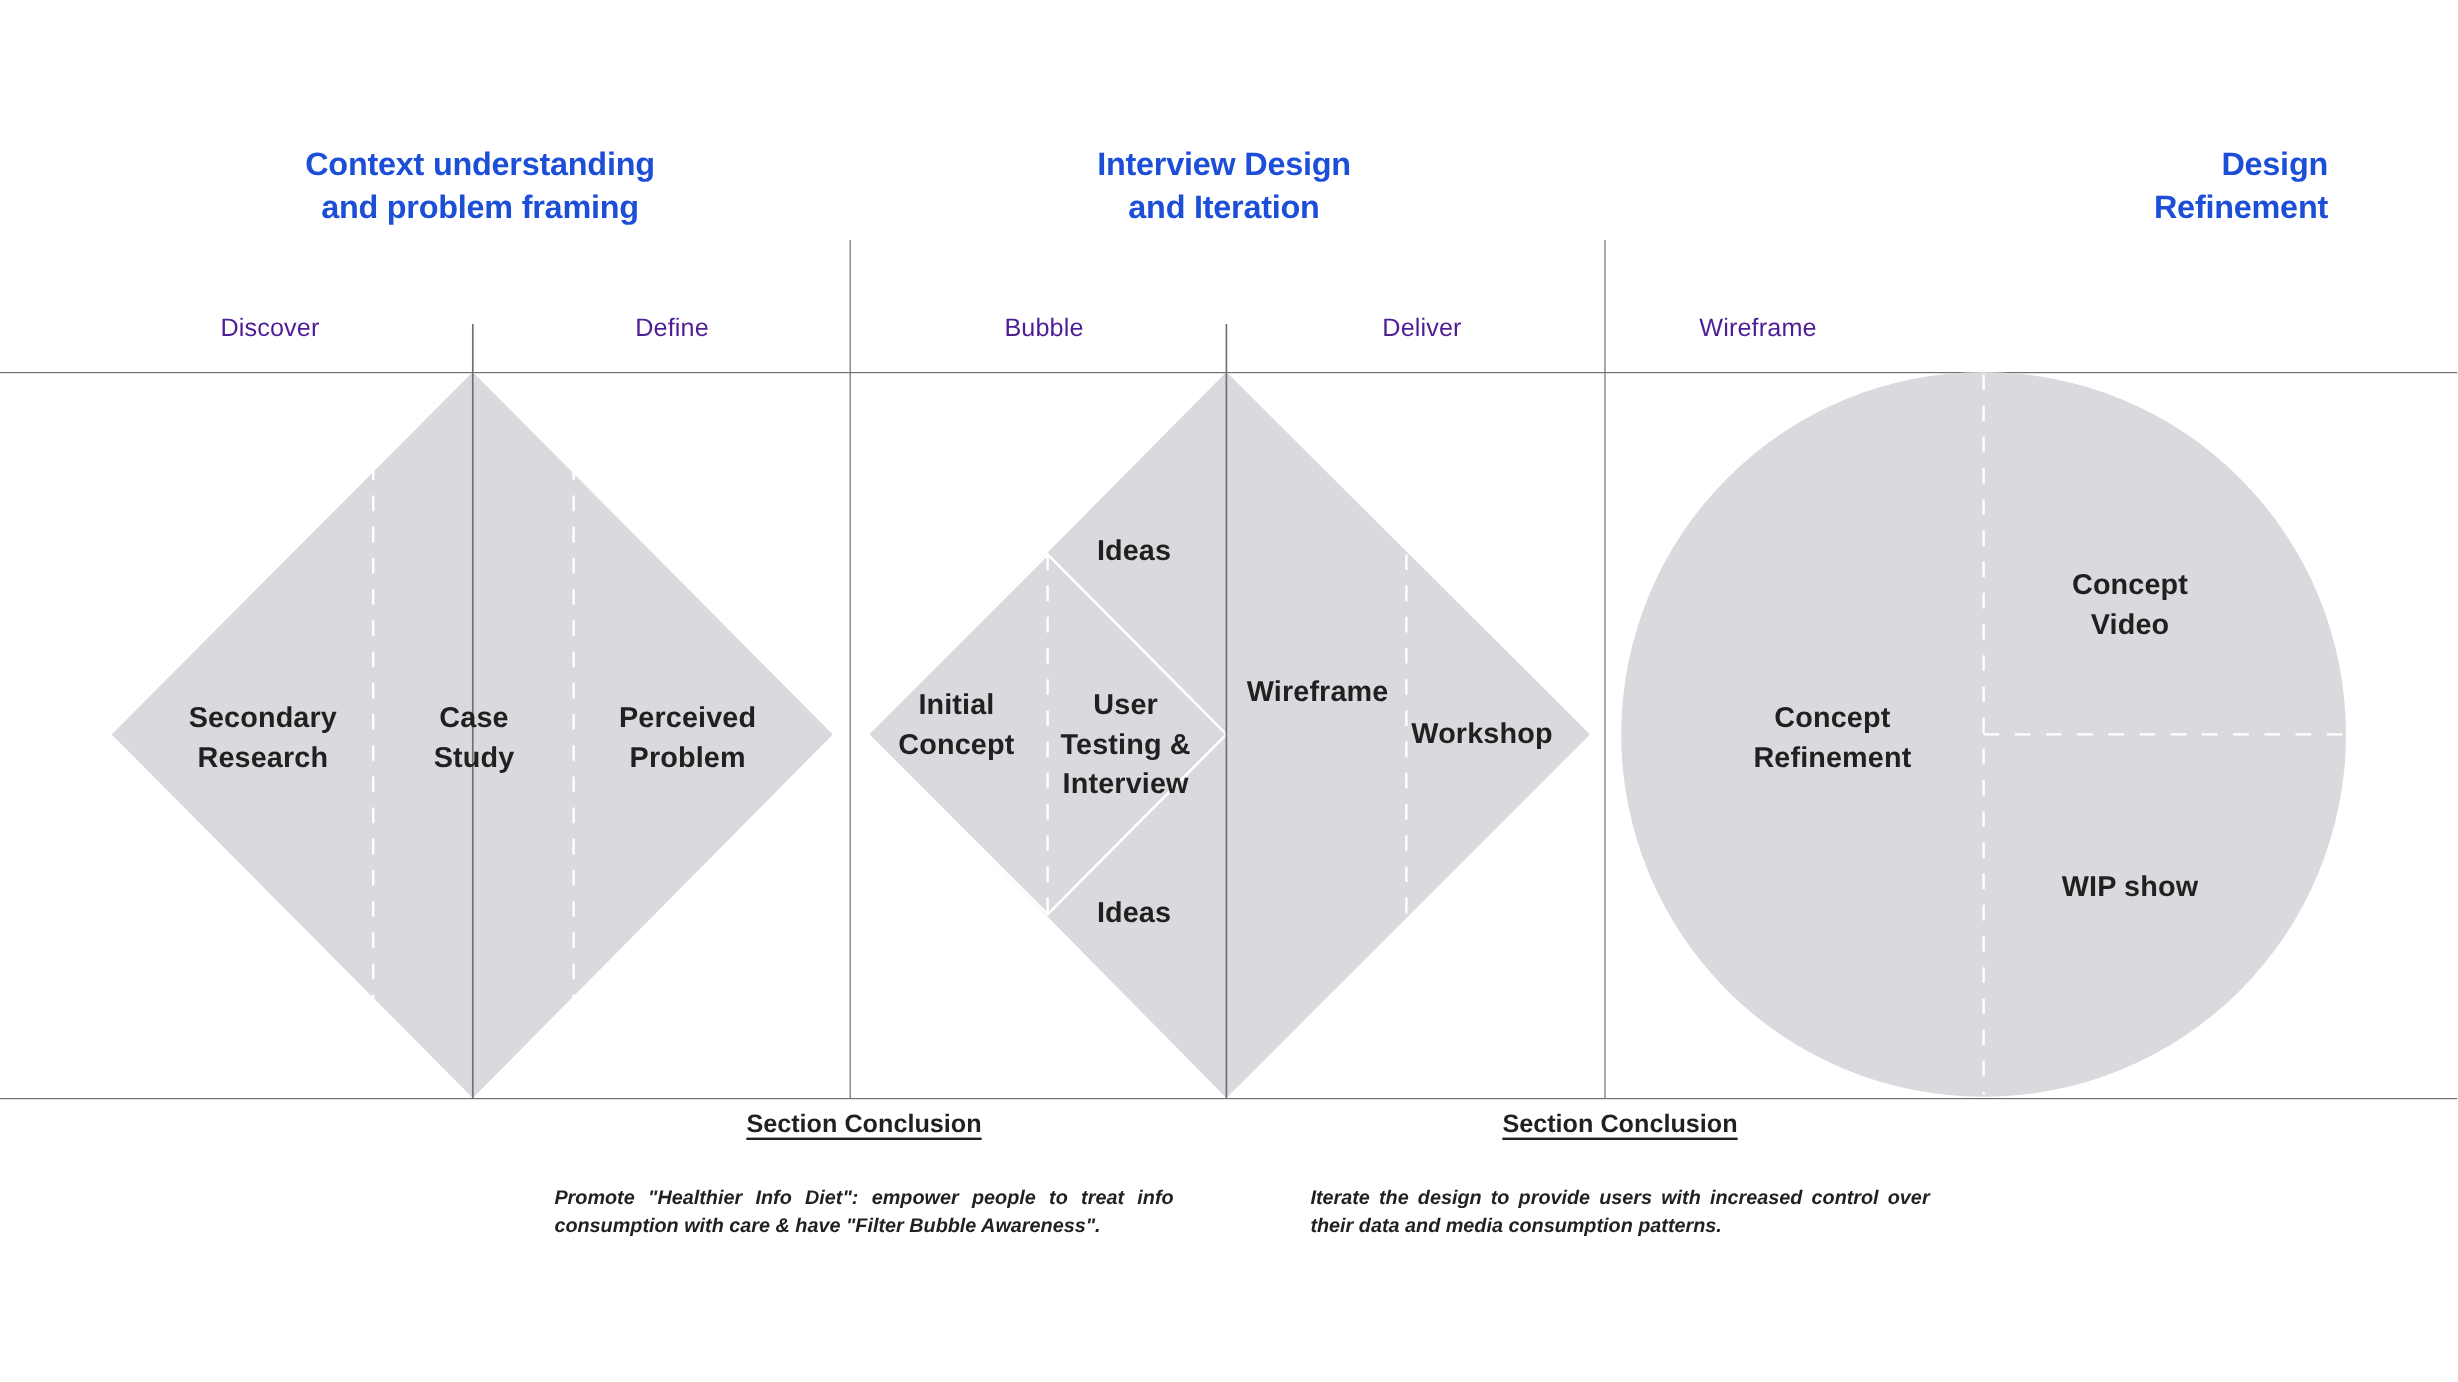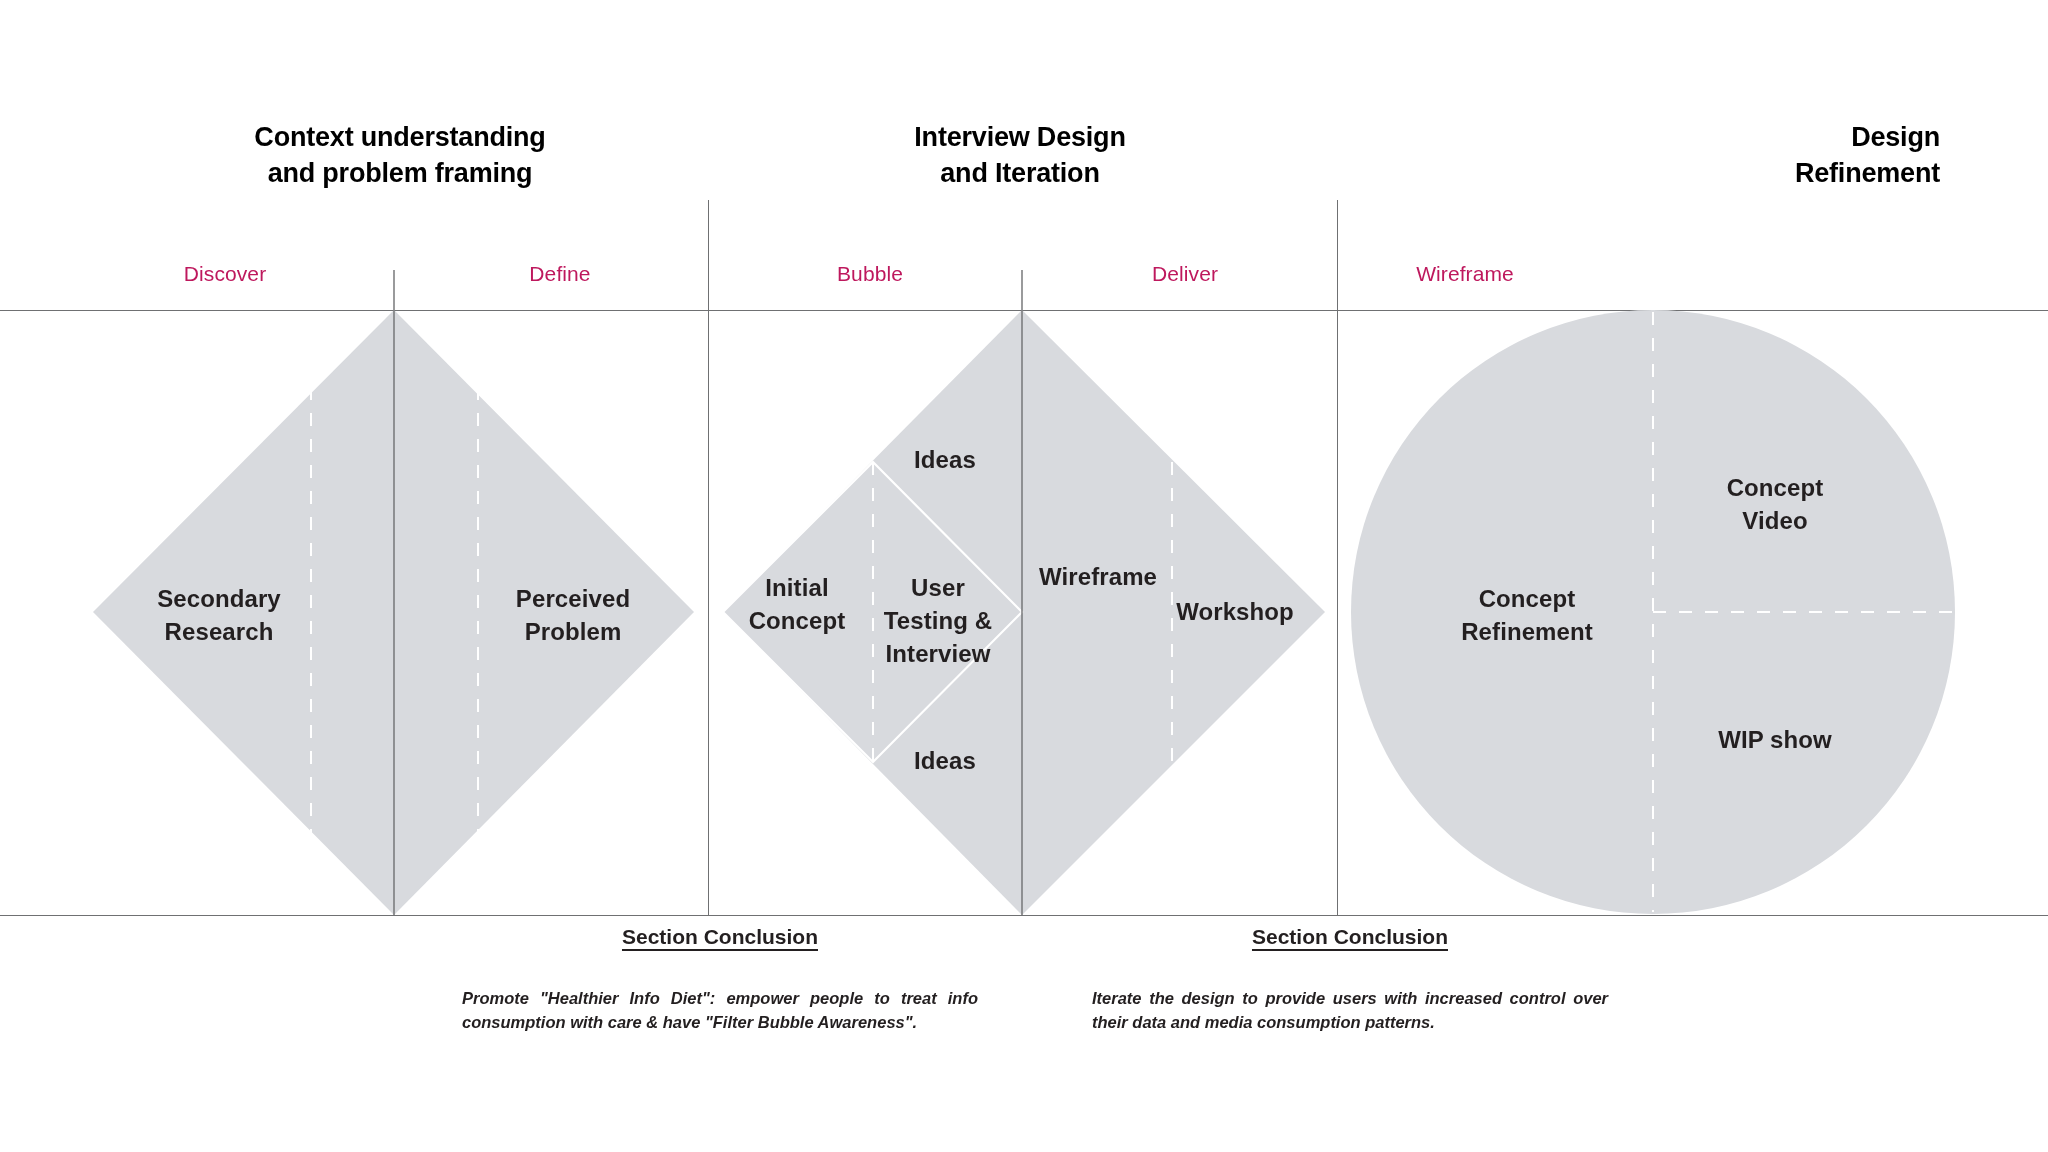--- a/index.html
+++ b/index.html
@@ -20,35 +20,35 @@
     overflow: hidden;
   }
 
   
   .section-title {
     position: absolute;
     text-align: center;
     font-weight: 700;
     font-size: 27px;
     line-height: 1.33;
-    color: #000000;
+    color: #1d4ed8;
     letter-spacing: -0.2px;
     white-space: pre-line;
   }
   #title-1 { left: 120px;  top: 120px; width: 560px; }
   #title-2 { left: 740px;  top: 120px; width: 560px; }
   #title-3 { left: 1380px; top: 120px; width: 560px; text-align: right; }
 
   
   .phase-label {
     position: absolute;
     text-align: center;
     font-size: 21px;
     font-weight: 400;
-    color: #be185d;
+    color: #4c1d95;
     letter-spacing: 0.1px;
   }
   #phase-discover  { left: 125px;  top: 262px; width: 200px; }
   #phase-define    { left: 460px;  top: 262px; width: 200px; }
   #phase-develop   { left: 770px;  top: 262px; width: 200px; }
   #phase-deliver   { left: 1085px; top: 262px; width: 200px; }
   #phase-iteration { left: 1355px; top: 262px; width: 220px; }
 
   
   .hrule {
@@ -175,20 +175,22 @@
 
     <circle cx="1653" cy="612" r="302" fill="#d8dade"></circle>
 
     <line x1="1653" y1="312" x2="1653" y2="912" stroke="#ffffff" stroke-width="2" stroke-dasharray="13 13"></line>
 
     <line x1="1653" y1="612" x2="1954" y2="612" stroke="#ffffff" stroke-width="2" stroke-dasharray="13 13"></line>
   </svg>
 
   <div class="shape-label" id="lbl-secondary-research">Secondary
 Research</div>
+  <div class="shape-label" id="lbl-case-study">Case
+Study</div>
   <div class="shape-label" id="lbl-perceived-problem">Perceived
 Problem</div>
 
   <div class="shape-label" id="lbl-initial-concept">Initial
 Concept</div>
   <div class="shape-label" id="lbl-user-testing">User
 Testing &amp;
 Interview</div>
   <div class="shape-label" id="lbl-ideas-top">Ideas</div>
   <div class="shape-label" id="lbl-ideas-bottom">Ideas</div>

